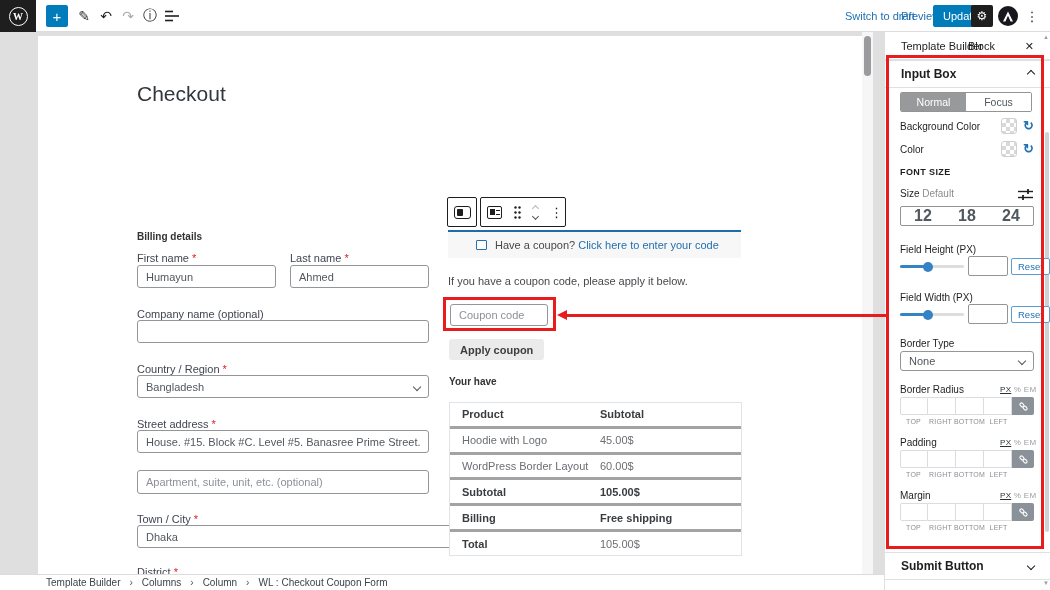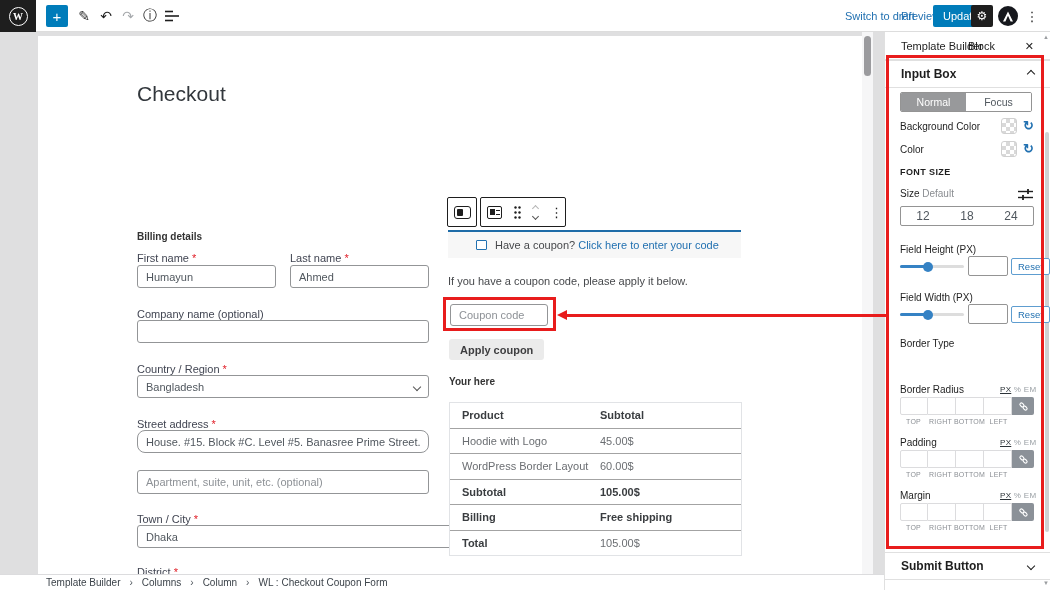--- a/index.html
+++ b/index.html
@@ -55,21 +55,21 @@
   .ellipsis { font-size:13px; color:#1e1e1e; }
 
   
   .apply-btn { position:absolute; background:#ebebeb; border:none; border-radius:3px; font-size:11px; font-weight:bold; color:#3e3e40; padding:0 11px; height:21px; z-index:2; }
   .anno { position:absolute; border:3px solid #e81c1c; z-index:30; pointer-events:none; }
   .arrow-line { position:absolute; height:0; border-top:3px solid #e81c1c; z-index:30; }
   .arrow-head { position:absolute; width:0; height:0; border-top:5px solid transparent; border-bottom:5px solid transparent; border-right:10px solid #e81c1c; z-index:30; }
 
   
   .order-table { position:absolute; border:1px solid #e1e3e6; background:#fff; display:flex; flex-direction:column; z-index:2; font-size:11px; }
-  .ot-row { flex:1; display:flex; align-items:center; border-top:1px solid #a3a3a3; color:#6b6e72; }
+  .ot-row { flex:1; display:flex; align-items:center; border-top:3px solid #a3a3a3; color:#6b6e72; }
   .ot-row:first-child { border-top:none; }
   .ot-row .c1 { padding-left:12px; width:150px; }
   .ot-row .c2 { flex:1; }
   .ot-row.hdr, .ot-row.bold { font-weight:bold; color:#3a3d40; }
   .ot-row.semi .c1 { font-weight:bold; color:#3a3d40; }
 
   
   .sidebar { position:absolute; left:884px; top:32px; width:166px; height:558px; background:#fff; border-left:1px solid #e0e0e0; z-index:10; }
   .sb-header { position:absolute; left:0; top:0; width:100%; height:28px; border-bottom:1px solid #e0e0e0; }
   .sb-tab { position:absolute; top:0; height:28px; display:flex; align-items:center; font-size:11px; color:#1e1e1e; }
@@ -80,21 +80,21 @@
   .seg { position:absolute; left:15px; width:132px; height:20px; border:1px solid #949494; border-radius:2px; display:flex; overflow:hidden; }
   .seg > span { flex:1; display:flex; align-items:center; justify-content:center; font-size:10.5px; }
   .seg .on { background:#98999b; color:#fff; }
   .seg .off { background:#fff; color:#50575e; }
   .swatch { position:absolute; width:16px; height:16px; border:1px solid #d0d0d0; border-radius:3px;
             background-image:conic-gradient(#d9d9d9 0 25%, #fff 0 50%, #d9d9d9 0 75%, #fff 0); background-size:8px 8px; }
   .reset-ic { position:absolute; color:#2271b1; font-size:13px; font-weight:bold; line-height:1; }
   .sb-sec { position:absolute; left:15px; font-size:9px; font-weight:600; letter-spacing:0.4px; color:#1e1e1e; }
   .muted { color:#8a8d91; }
   .fs-box { position:absolute; left:15px; width:134px; height:20px; border:1px solid #949494; border-radius:2px; display:flex; }
-  .fs-box span { flex:1; display:flex; align-items:center; justify-content:center; font-size:12px; color:#50575e; }
+  .fs-box span { flex:1; display:flex; align-items:center; justify-content:center; font-size:16px; color:#50575e;font-weight:bold; }
   .slider { position:absolute; height:10px; width:64px; }
   .slider .track { position:absolute; left:0; top:4px; width:100%; height:3px; background:#ddd; border-radius:2px; }
   .slider .fill { position:absolute; left:0; top:4px; width:44%; height:3px; background:#3582c4; border-radius:2px; }
   .slider .thumb { position:absolute; left:calc(44% - 5px); top:0.5px; width:10px; height:10px; background:#3582c4; border-radius:50%; }
   .mini-inp { position:absolute; width:40px; height:20px; border:1px solid #949494; border-radius:2px; background:#fff; z-index:2; }
   .reset-btn { position:absolute; height:17px; padding:0 6px; font-size:9.5px; color:#2271b1; background:#fff; border:1px solid #5e9dd0; border-radius:2px; display:flex; align-items:center; z-index:2; }
   .units { position:absolute; font-size:8px; color:#9aa0a5; letter-spacing:0.3px;text-align:right; }
   .units b { color:#2c3338; font-weight:normal; text-decoration:underline; }
   .box4 { position:absolute; left:15px; display:flex; }
   .box4 input { width:28px; height:18px; border:1px solid #dcdcde; border-left:none; background:#fff; }
@@ -177,21 +177,21 @@
   <div class="lbl" style="left:137px; top:308px" data-interactable="false">Company name (optional)</div>
   <input class="inp" style="left: 137px; top: 320px; width: 292px;" data-interactable="true">
 
   <div class="lbl" style="left:137px; top:363px" data-interactable="false"><span data-interactable="false">Country / Region</span> <span class="star" data-interactable="false">*</span></div>
   <div class="selectbox" style="left:137px; top:375px; width:292px" data-interactable="true">
     <span data-interactable="false">Bangladesh</span>
     <span class="chev" data-interactable="false"></span>
   </div>
 
   <div class="lbl" style="left:137px; top:418px" data-interactable="false"><span data-interactable="false">Street address</span> <span class="star" data-interactable="false">*</span></div>
-  <input class="inp" style="left: 137px; top: 430px; width: 292px; border-radius: 8px;" data-interactable="true" value="House. #15. Block #C. Level #5. Banasree Prime Street.">
+  <input class="inp" style="left: 137px; top: 430px; width: 292px;" data-interactable="true" value="House. #15. Block #C. Level #5. Banasree Prime Street.">
 
   <input class="inp" style="left: 137px; top: 470px; width: 292px; height: 24px;" data-interactable="true" placeholder="Apartment, suite, unit, etc. (optional)">
 
   <div class="lbl" style="left:137px; top:513px" data-interactable="false"><span data-interactable="false">Town / City</span> <span class="star" data-interactable="false">*</span></div>
   <input class="inp" style="left: 137px; top: 525px; width: 353px;" data-interactable="true" value="Dhaka">
 
   <div class="lbl" style="left:137px; top:566px" data-interactable="false"><span data-interactable="false">District</span> <span class="star" data-interactable="false">*</span></div>
 
   <div class="blk-group" style="left:447px; top:197px; width:30px" data-interactable="false">
     <div class="blk-btn" data-interactable="true">
@@ -232,21 +232,21 @@
     <span class="nbox" data-interactable="false"></span>
     <span data-interactable="false">Have a coupon?</span>&nbsp;
     <span class="bluelink" data-interactable="true">Click here to enter your code</span>
   </div>
 
   <div class="lbl" style="left:448px; top:275px; color:#46484b" data-interactable="false">If you have a coupon code, please apply it below.</div>
 
   <input class="inp" style="left: 450px; top: 304px; width: 98px; height: 22px;" data-interactable="true" placeholder="Coupon code">
   <button class="apply-btn" style="left:449px; top:339px" data-interactable="true">Apply coupon</button>
 
-  <h2 class="h2" style="left:449px; top:376px" data-interactable="false">Your here</h2>
+  <h2 class="h2" style="left:449px; top:376px" data-interactable="false">Your have</h2>
   <div class="order-table" style="left:449px; top:402px; width:293px; height:154px" data-interactable="false">
     <div class="ot-row hdr" data-interactable="false">
       <span class="c1" data-interactable="false">Product</span>
       <span class="c2" data-interactable="false">Subtotal</span>
     </div>
     <div class="ot-row" data-interactable="false">
       <span class="c1" data-interactable="false">Hoodie with Logo</span>
       <span class="c2" data-interactable="false">45.00$</span>
     </div>
     <div class="ot-row" data-interactable="false">
@@ -322,20 +322,24 @@
     <span class="sb-lbl" style="top:260px" data-interactable="false">Field Width (PX)</span>
     <div class="slider" style="left:15px; top:277px" data-interactable="true">
       <span class="track"></span>
         <span class="fill"></span>
         <span class="thumb" data-interactable="true"></span>
     </div>
     <input class="mini-inp" style="left: 83px; top: 272px;" data-interactable="true">
     <button class="reset-btn" style="left:126px; top:274px" data-interactable="true">Reset</button>
 
     <span class="sb-lbl" style="top:306px" data-interactable="false">Border Type</span>
+    <div class="selectbox" style="left:15px; top:319px; width:134px; height:20px" data-interactable="true">
+      <span data-interactable="false">None</span>
+      <span class="chev" data-interactable="false"></span>
+    </div>
 
     <span class="sb-lbl" style="top:352px" data-interactable="false">Border Radius</span>
     <span class="units" style="left:115px; top:353px" data-interactable="true"><b data-interactable="true">PX</b> <span data-interactable="true">%</span> <span data-interactable="true">EM</span></span>
     <div class="box4" style="top:365px" data-interactable="false">
       <input data-interactable="true" style="">
         <input data-interactable="true" style="">
         <input data-interactable="true" style="">
         <input data-interactable="true" style="">
       <span class="link-btn" data-interactable="true">
         <svg width="11" height="11" viewBox="0 0 16 16" data-interactable="false">

